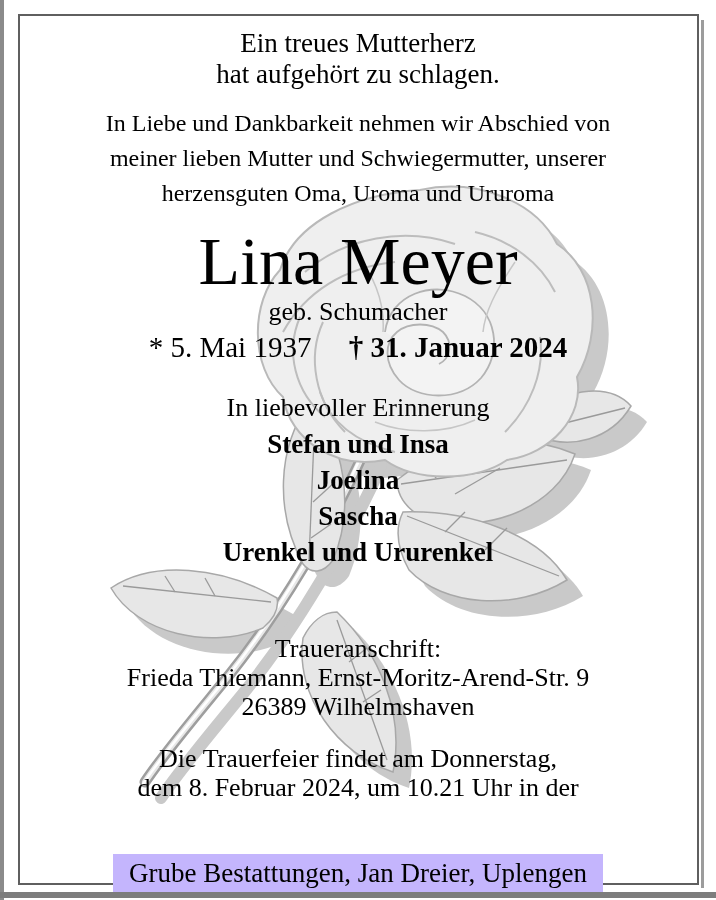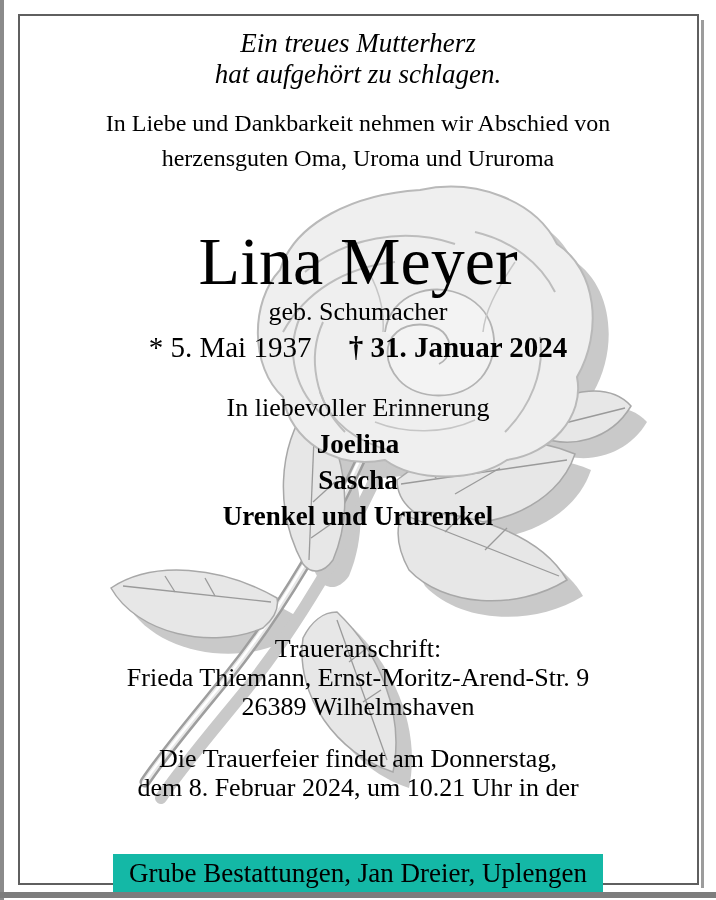--- a/index.html
+++ b/index.html
@@ -21,35 +21,35 @@
     width: 681px; height: 871px;
     border: 2px solid #5f5f5f;
     box-sizing: border-box;
     z-index: 1;
   }
   .frame-shadow-right { position: absolute; left: 701px; top: 20px; width: 3px; height: 868px; background: #9c9c9c; z-index: 0; }
   
   .rose { position: absolute; left: 45px; top: 182px; width: 612px; height: 625px; z-index: 2; }
   
   .tblock { position: absolute; left: 0; width: 716px; text-align: center; z-index: 3; }
-  .epigraph    { top: 28px;  font-size: 27px; line-height: 31px; font-style: italic; }
+  .epigraph    { top: 28px;  font-size: 27px; line-height: 31px; }
   .intro       { top: 106px; font-size: 24px; line-height: 35px; }
   .name        { top: 224px; font-size: 68px; line-height: 74px; }
   .maiden      { top: 298px; font-size: 26px; line-height: 28px; }
   .dates       { top: 330px; font-size: 29px; line-height: 34px; }
   .dates .birth { margin-right: 15px; }
   .dates .death { margin-left: 15px; font-weight: bold; }
   .remembrance { top: 390px; font-size: 26px; line-height: 36px; }
   .remembrance .mourner { font-weight: bold; font-size: 27px; }
   .address     { top: 634px; font-size: 26px; line-height: 29px; }
   .service     { top: 744px; font-size: 26px; line-height: 29px; }
   .footer      { top: 854px; z-index: 4; }
   .footer-text {
     display: inline-block;
-    background: #14b8a6;
+    background: #c4b5fd;
     padding: 0 16px;
     font-size: 27px;
     line-height: 38px;
   }
 </style>
 </head>
 <body>
 
 <div class="page">
 
@@ -122,33 +122,35 @@
     </g>
   </svg>
 
   <div class="tblock epigraph">
     <div>Ein treues Mutterherz</div>
     <div>hat aufgehört zu schlagen.</div>
   </div>
 
   <div class="tblock intro">
     <div>In Liebe und Dankbarkeit nehmen wir Abschied von</div>
+    <div>meiner lieben Mutter und Schwiegermutter, unserer</div>
     <div>herzensguten Oma, Uroma und Ururoma</div>
   </div>
 
   <div class="tblock name">Lina Meyer</div>
   <div class="tblock maiden">geb. Schumacher</div>
 
   <div class="tblock dates">
     <span class="birth">* 5. Mai 1937</span>
     <span class="death">† 31. Januar 2024</span>
   </div>
 
   <div class="tblock remembrance">
     <div>In liebevoller Erinnerung</div>
+    <div class="mourner">Stefan und Insa</div>
     <div class="mourner">Joelina</div>
     <div class="mourner">Sascha</div>
     <div class="mourner">Urenkel und Ururenkel</div>
   </div>
 
   <div class="tblock address">
     <div>Traueranschrift:</div>
     <div>Frieda Thiemann, Ernst-Moritz-Arend-Str. 9</div>
     <div>26389 Wilhelmshaven</div>
   </div>

